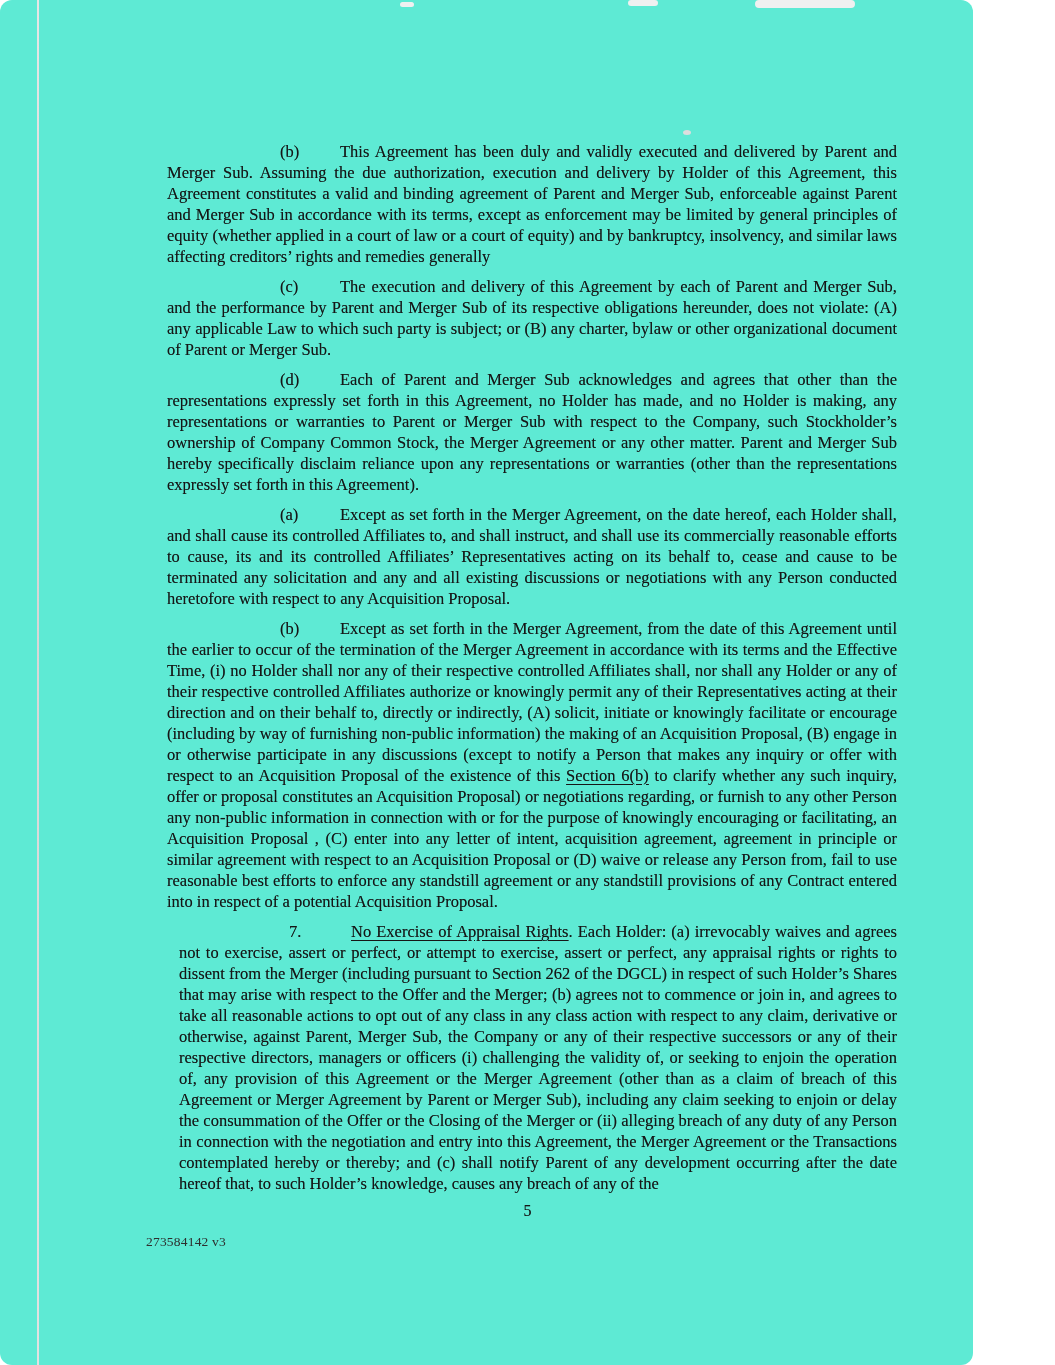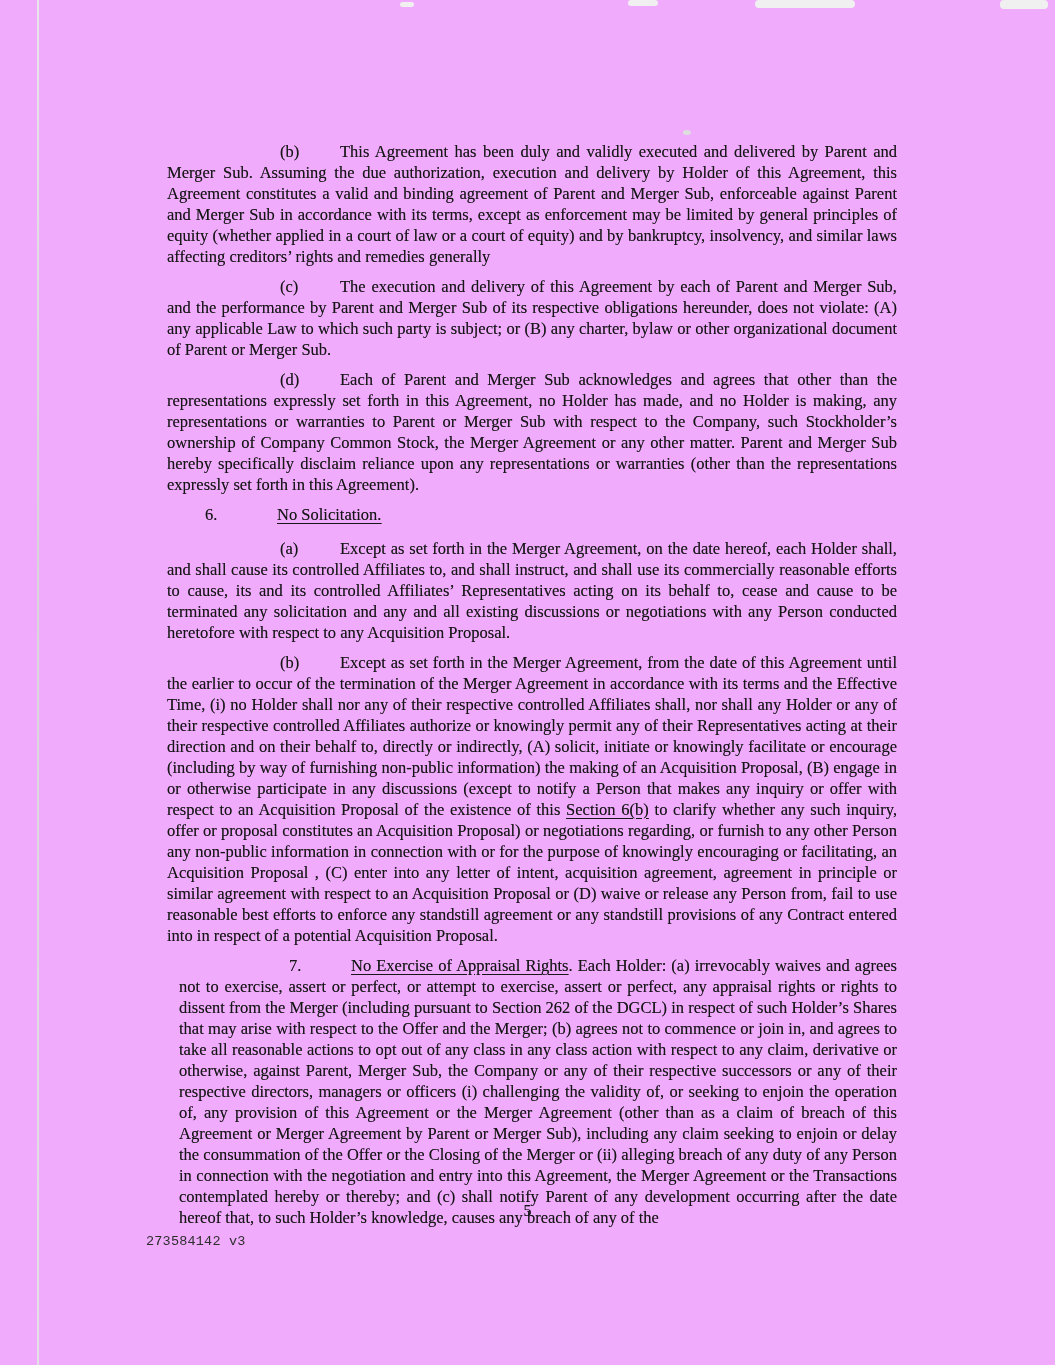--- a/index.html
+++ b/index.html
@@ -1,24 +1,25 @@
 <!DOCTYPE html>
 <html><head>
 <meta charset="utf-8">
 <style>
   html, body {
     margin: 0; padding: 0; background: #ffffff;
   }
   .page {
     position: relative;
-    width: 1055px; height: 1365px;
-    background: #f0abfc;
+    width: 973px; height: 1365px;
+    background: #5eead4;
     overflow: hidden;
     font-family: "Liberation Serif", "DejaVu Serif", serif;
     color: #161616;
+    border-radius: 12px;
   }
   
   .scan-vline {
     position: absolute; left: 37px; top: 0;
     width: 2px; height: 1365px;
     background: linear-gradient(#e6e6e6, #d6d6d6 40%, #e2e2e2);
   }
   .smudge { position: absolute; background: #f0f0f0; border-radius: 4px; }
   .speck  { position: absolute; background: #dedede; border-radius: 50%; }
 
@@ -40,21 +41,21 @@
 
   .uline { text-decoration: underline; text-underline-offset: 3px; }
 
   .page-number {
     position: absolute; top: 1202px; left: 0; width: 1055px;
     text-align: center; font-size: 16px;
     text-shadow: 0 0 0.4px rgba(0,0,0,0.45);
   }
   .doc-id {
     position: absolute; left: 146px; top: 1234px;
-    font-family: Liberation Mono, monospace;
+    font-family: Liberation Serif, serif;
     font-size: 13.5px; color: #2e2e2e; letter-spacing: 0.2px;
   }
 </style>
 </head>
 <body>
 
 <div class="page">
 
   <div class="scan-vline"></div>
   <div class="smudge" style="left:400px; top:2px;  width:14px; height:5px;"></div>
@@ -64,21 +65,20 @@
   <div class="speck" style="left:683px; top:130px; width:8px; height:5px;"></div>
 
   <div class="content">
 
     <p class="para"><span class="plabel">(b)</span><span>This Agreement has been duly and validly executed and delivered by Parent and Merger Sub. Assuming the due authorization, execution and delivery by Holder of this Agreement, this Agreement constitutes a valid and binding agreement of Parent and Merger Sub, enforceable against Parent and Merger Sub in accordance with its terms, except as enforcement may be limited by general principles of equity (whether applied in a court of law or a court of equity) and by bankruptcy, insolvency, and similar laws affecting creditors’ rights and remedies generally</span></p>
 
     <p class="para"><span class="plabel">(c)</span><span>The execution and delivery of this Agreement by each of Parent and Merger Sub, and the performance by Parent and Merger Sub of its respective obligations hereunder, does not violate: (A) any applicable Law to which such party is subject; or (B) any charter, bylaw or other organizational document of Parent or Merger Sub.</span></p>
 
     <p class="para"><span class="plabel">(d)</span><span>Each of Parent and Merger Sub acknowledges and agrees that other than the representations expressly set forth in this Agreement, no Holder has made, and no Holder is making, any representations or warranties to Parent or Merger Sub with respect to the Company, such Stockholder’s ownership of Company Common Stock, the Merger Agreement or any other matter.  Parent and Merger Sub hereby specifically disclaim reliance upon any representations or warranties (other than the representations expressly set forth in this Agreement).</span></p>
 
-    <p class="sec6"><span class="num">6.</span><span class="uline">No Solicitation.</span></p>
 
     <p class="para"><span class="plabel">(a)</span><span>Except as set forth in the Merger Agreement, on the date hereof, each Holder shall, and shall cause its controlled Affiliates to, and shall instruct, and shall use its commercially reasonable efforts to cause, its and its controlled Affiliates’ Representatives acting on its behalf to, cease and cause to be terminated any solicitation and any and all existing discussions or negotiations with any Person conducted heretofore with respect to any Acquisition Proposal.</span></p>
 
     <p class="para"><span class="plabel">(b)</span><span>Except as set forth in the Merger Agreement, from the date of this Agreement until the earlier to occur of the termination of the Merger Agreement in accordance with its terms and the Effective Time, (i) no Holder shall nor any of their respective controlled Affiliates shall, nor shall any Holder or any of their respective controlled Affiliates authorize or knowingly permit any of their Representatives acting at their direction and on their behalf to, directly or indirectly, (A) solicit, initiate or knowingly facilitate or encourage (including by way of furnishing non-public information) the making of an Acquisition Proposal, (B) engage in or otherwise participate in any discussions (except to notify a Person that makes any inquiry or offer with respect to an Acquisition Proposal of the existence of this </span><span class="uline">Section 6(b)</span><span> to clarify whether any such inquiry, offer or proposal constitutes an Acquisition Proposal) or negotiations regarding, or furnish to any other Person any non-public information in connection with or for the purpose of knowingly encouraging or facilitating, an Acquisition Proposal , (C) enter into any letter of intent, acquisition agreement, agreement in principle or similar agreement with respect to an Acquisition Proposal or (D) waive or release any Person from, fail to use reasonable best efforts to enforce any standstill agreement or any standstill provisions of any Contract entered into in respect of a potential Acquisition Proposal.</span></p>
 
     <p class="sec7"><span class="num">7.</span><span class="uline">No Exercise of Appraisal Rights</span><span>. Each Holder: (a) irrevocably waives and agrees not to exercise, assert or perfect, or attempt to exercise, assert or perfect, any appraisal rights or rights to dissent from the Merger (including pursuant to Section 262 of the DGCL) in respect of such Holder’s Shares that may arise with respect to the Offer and the Merger; (b) agrees not to commence or join in, and agrees to take all reasonable actions to opt out of any class in any class action with respect to any claim, derivative or otherwise, against Parent, Merger Sub, the Company or any of their respective successors or any of their respective directors, managers or officers (i) challenging the validity of, or seeking to enjoin the operation of, any provision of this Agreement or the Merger Agreement (other than as a claim of breach of this Agreement or Merger Agreement by Parent or Merger Sub), including any claim seeking to enjoin or delay the consummation of the Offer or the Closing of the Merger or (ii) alleging breach of any duty of any Person in connection with the negotiation and entry into this Agreement, the Merger Agreement or the Transactions contemplated hereby or thereby; and (c) shall notify Parent of any development occurring after the date hereof that, to such Holder’s knowledge, causes any breach of any of the</span></p>
 
   </div>
 
   <div class="page-number">5</div>

